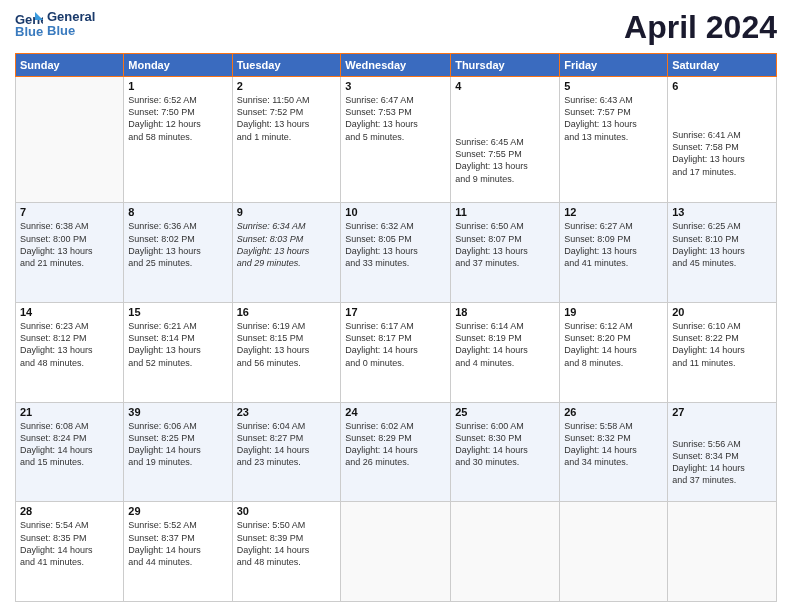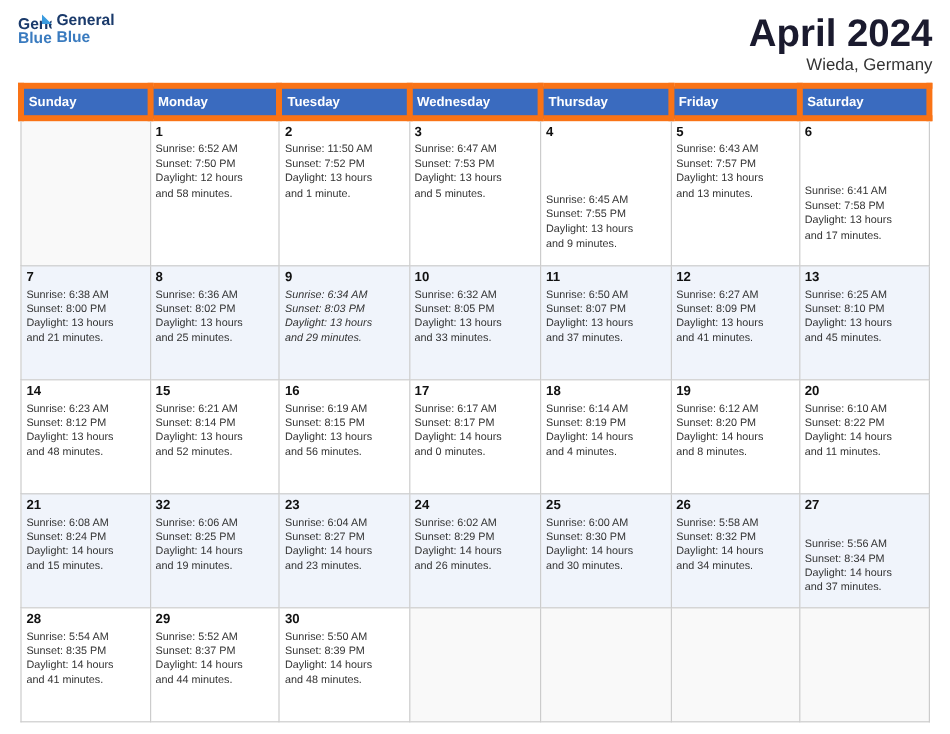--- a/index.html
+++ b/index.html
@@ -50,21 +50,21 @@
       border-collapse: collapse;
       flex: 1;
       font-size: 9.5px;
     }
     .calendar th {
       background-color: #3a6bbf;
       color: #fff;
       padding: 5px 4px;
       text-align: left;
       font-size: 11px;
-      border: 5px solid #f97316;
+      border: 1px solid #f97316;
     }
     .calendar td {
       border: 1px solid #ccc;
       vertical-align: top;
       padding: 3px 4px;
       width: 113px;
       height: 88px;
     }
     .cell-empty {
       background: #f9f9f9;
@@ -96,21 +96,20 @@
         <text x="0" y="26" font-size="13" font-weight="bold" fill="#3a7bbf" font-family="Arial">Blue</text>
         <polygon points="20,2 28,10 20,10" fill="#3a9bdf"></polygon>
       </svg>
       <div style="display:flex;flex-direction:column;line-height:1.1;">
         <span style="font-size:13px;font-weight:bold;color:#1a3a6b;">General</span>
         <span style="font-size:13px;font-weight:bold;color:#3a7bbf;">Blue</span>
       </div>
     </div>
     <div class="title-block">
       <div class="month-title">April 2024</div>
-      <div class="location">Wieda, Germany</div>
     </div>
   </div>
 
   <table class="calendar">
     <thead>
       <tr>
       <th>Sunday</th>
           <th>Monday</th>
           <th>Tuesday</th>
           <th>Wednesday</th>
@@ -269,21 +268,21 @@
         </tr>
         <tr class="row-alt">
           <td>
             <span class="day-num">21</span>
             <div class="cell-text" style="white-space: pre-line;">Sunrise: 6:08 AM
 Sunset: 8:24 PM
 Daylight: 14 hours
 and 15 minutes.</div>
           </td>
           <td>
-            <span class="day-num">32</span>
+            <span class="day-num">39</span>
             <div class="cell-text" style="white-space: pre-line;">Sunrise: 6:06 AM
 Sunset: 8:25 PM
 Daylight: 14 hours
 and 19 minutes.</div>
           </td>
           <td>
             <span class="day-num">23</span>
             <div class="cell-text" style="white-space: pre-line;">Sunrise: 6:04 AM
 Sunset: 8:27 PM
 Daylight: 14 hours

